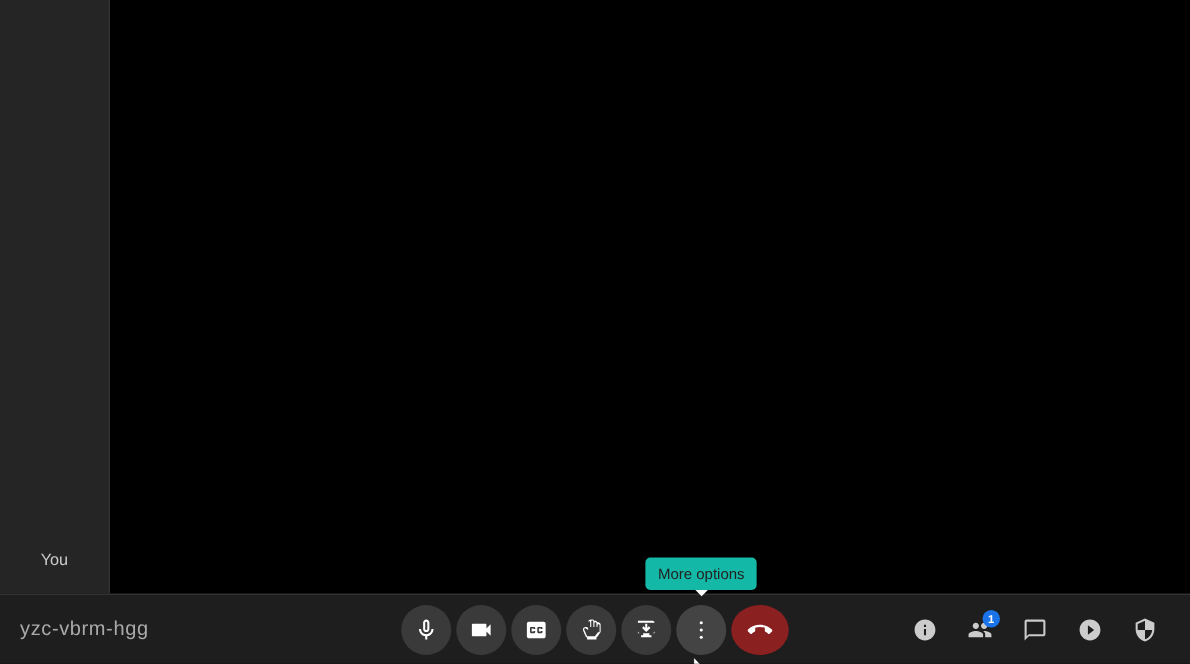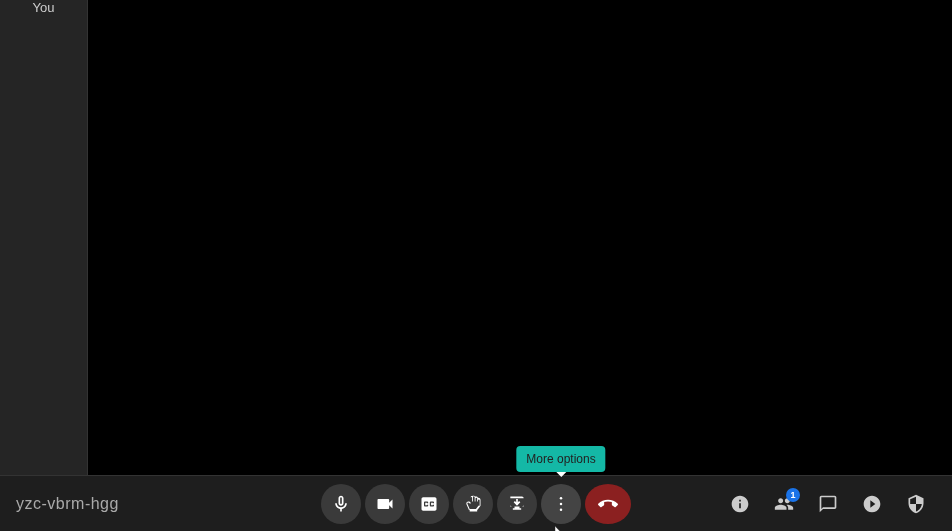--- a/index.html
+++ b/index.html
@@ -19,21 +19,21 @@
       flex: 1;
       overflow: hidden;
     }
 
     .left-sidebar {
       width: 88px;
       background: #252525;
       display: flex;
       flex-direction: column;
       align-items: center;
-      justify-content: flex-start;
+      justify-content: flex-end;
       padding-bottom: 20px;
       border-right: 1px solid #333;
     }
 
     .participant-label {
       color: #ccc;
       font-size: 13px;
     }
 
     .video-area {

